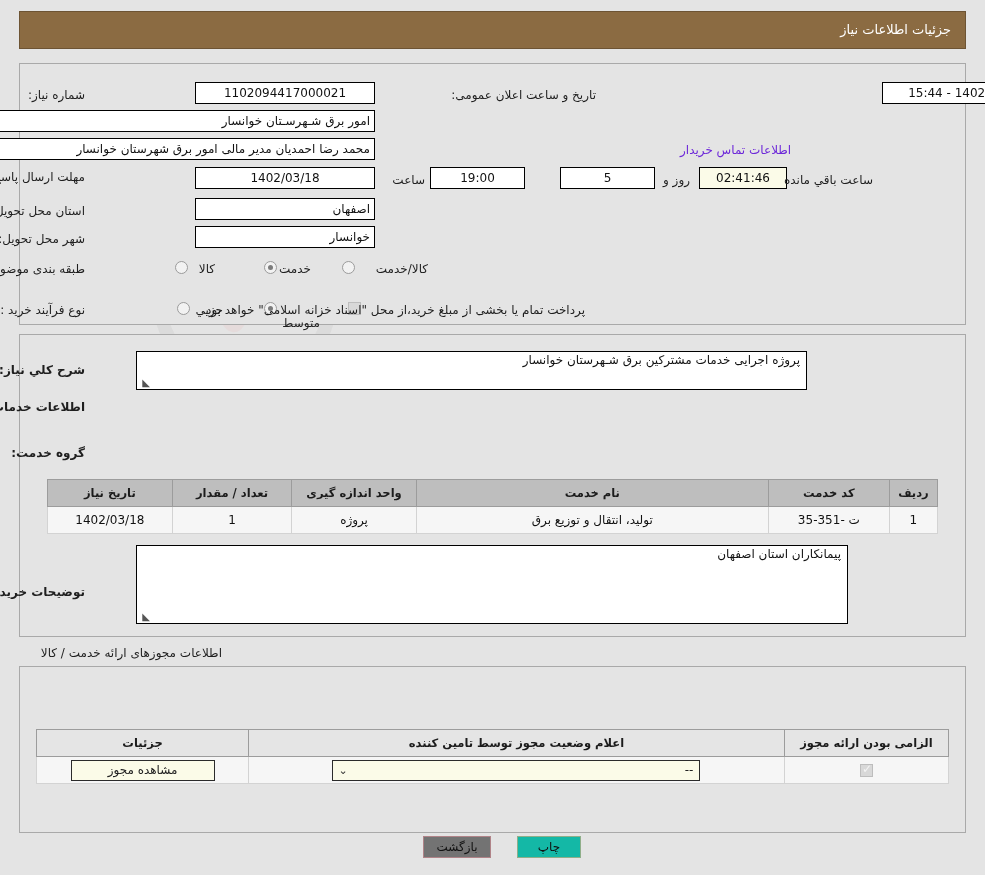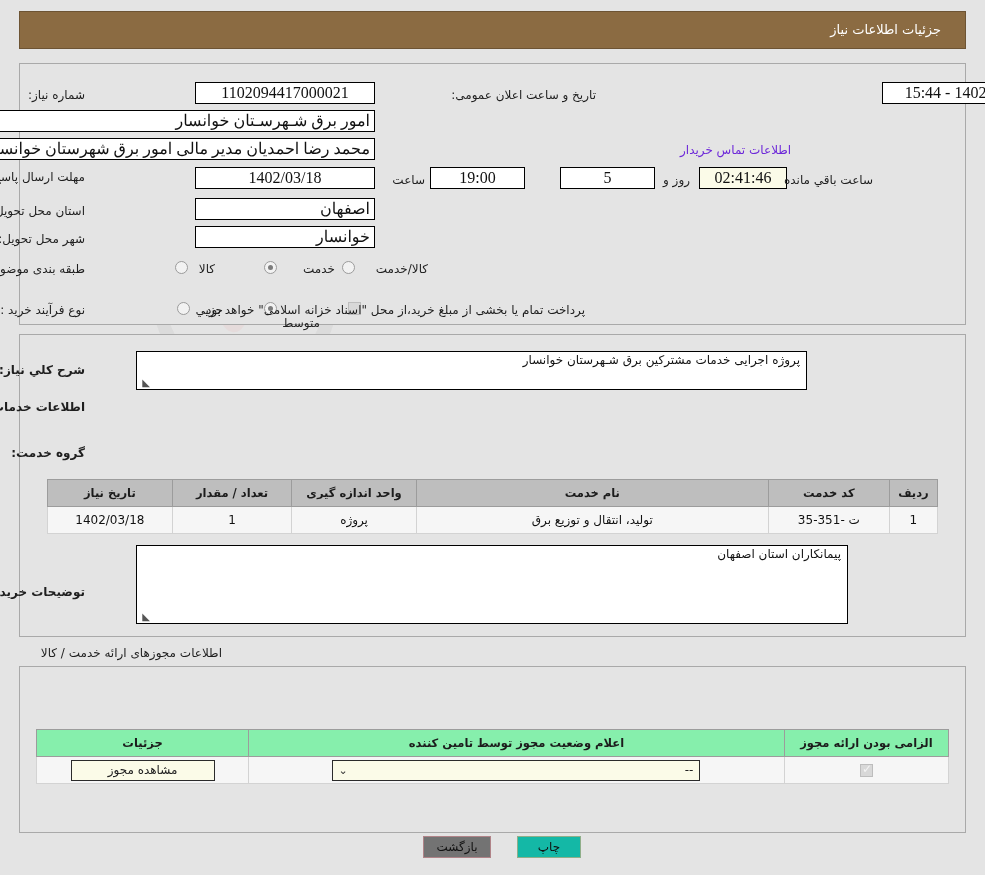--- a/index.html
+++ b/index.html
@@ -53,21 +53,21 @@
   .titlebar {
     position: absolute;
     right: 19px; top: 11px;
     width: 947px; height: 38px;
     background: #8b6b42;
     border: 1px solid #6d5434;
     box-sizing: border-box;
     color: #ffffff;
     font-size: 13px;
     line-height: 36px;
-    padding-right: 24px;
+    padding-right: 14px;
     z-index: 10;
   }
 
   
   .panel {
     position: absolute;
     background: #e4e4e4;
     border: 1px solid #a9a9a9;
     box-sizing: border-box;
     z-index: 8;
@@ -85,28 +85,27 @@
     line-height: 14px;
   }
   .lbl.bold { font-weight: bold; }
   .lbl.blue { color: #6d28d9; }
 
   .fld {
     position: absolute;
     background: #ffffff;
     border: 1px solid #000000;
     box-sizing: border-box;
-    font-size: 16px;
+    font-size: 12px;
     line-height: 20px;
     height: 22px;
     padding: 0 4px;
     color: #111;
     white-space: nowrap;
     overflow: hidden;
-    font-family: Liberation Serif, serif;
   }
   .fld.c { text-align: center; }
   .fld.r { text-align: right; }
   .fld.cream { background: #fbfbe8; }
 
   .area {
     position: absolute;
     background: #ffffff;
     border: 1px solid #000000;
     box-sizing: border-box;
@@ -177,21 +176,21 @@
   table.grid td {
     background: #f6f6f6;
     border: 1px solid #d3d3d3;
     height: 26px;
     padding: 0 4px;
     text-align: center;
     color: #111;
   }
 
   
-  #tbl-permit th { background: #86efac; }
+  #tbl-permit th { background: #e5e5e5; }
   #tbl-permit td { background: #f6f6f6; }
 
   .selectbox {
     display: inline-block;
     width: 368px;
     height: 21px;
     background: #fbfbe8;
     border: 1px solid #2b2b2b;
     box-sizing: border-box;
     font-size: 12px;
@@ -281,21 +280,21 @@
 
   <div class="lbl" style="right:900px; top:232px; z-index:12;">شهر محل تحویل:</div>
   <div class="fld r" style="right:610px; top:226px; width:180px; z-index:12;">خوانسار</div>
 
   <div class="lbl" style="right:900px; top:262px; z-index:12;">طبقه بندی موضوعی:</div>
 
   <div class="radio" style="right:797px; top:261px; z-index:12;" id="cat-r0"></div>
   <div class="lbl" style="right:770px; top:262px; z-index:12;">کالا</div>
 
   <div class="radio on" style="right:708px; top:261px; z-index:12;" id="cat-r1"></div>
-  <div class="lbl" style="right:650px; top:262px; z-index:12;">خدمت</div>
+  <div class="lbl" style="right:674px; top:262px; z-index:12;">خدمت</div>
 
   <div class="radio" style="right:630px; top:261px; z-index:12;" id="cat-r2"></div>
   <div class="lbl" style="right:557px; top:262px; z-index:12;">کالا/خدمت</div>
 
   <div class="lbl" style="right:900px; top:303px; z-index:12;">نوع فرآیند خرید :</div>
 
   <div class="radio" style="right:795px; top:302px; z-index:12;" id="proc-r0"></div>
   <div class="lbl" style="right:762px; top:303px; z-index:12;">جزیي</div>
 
   <div class="radio on" style="right:708px; top:302px; z-index:12;" id="proc-r1"></div>

